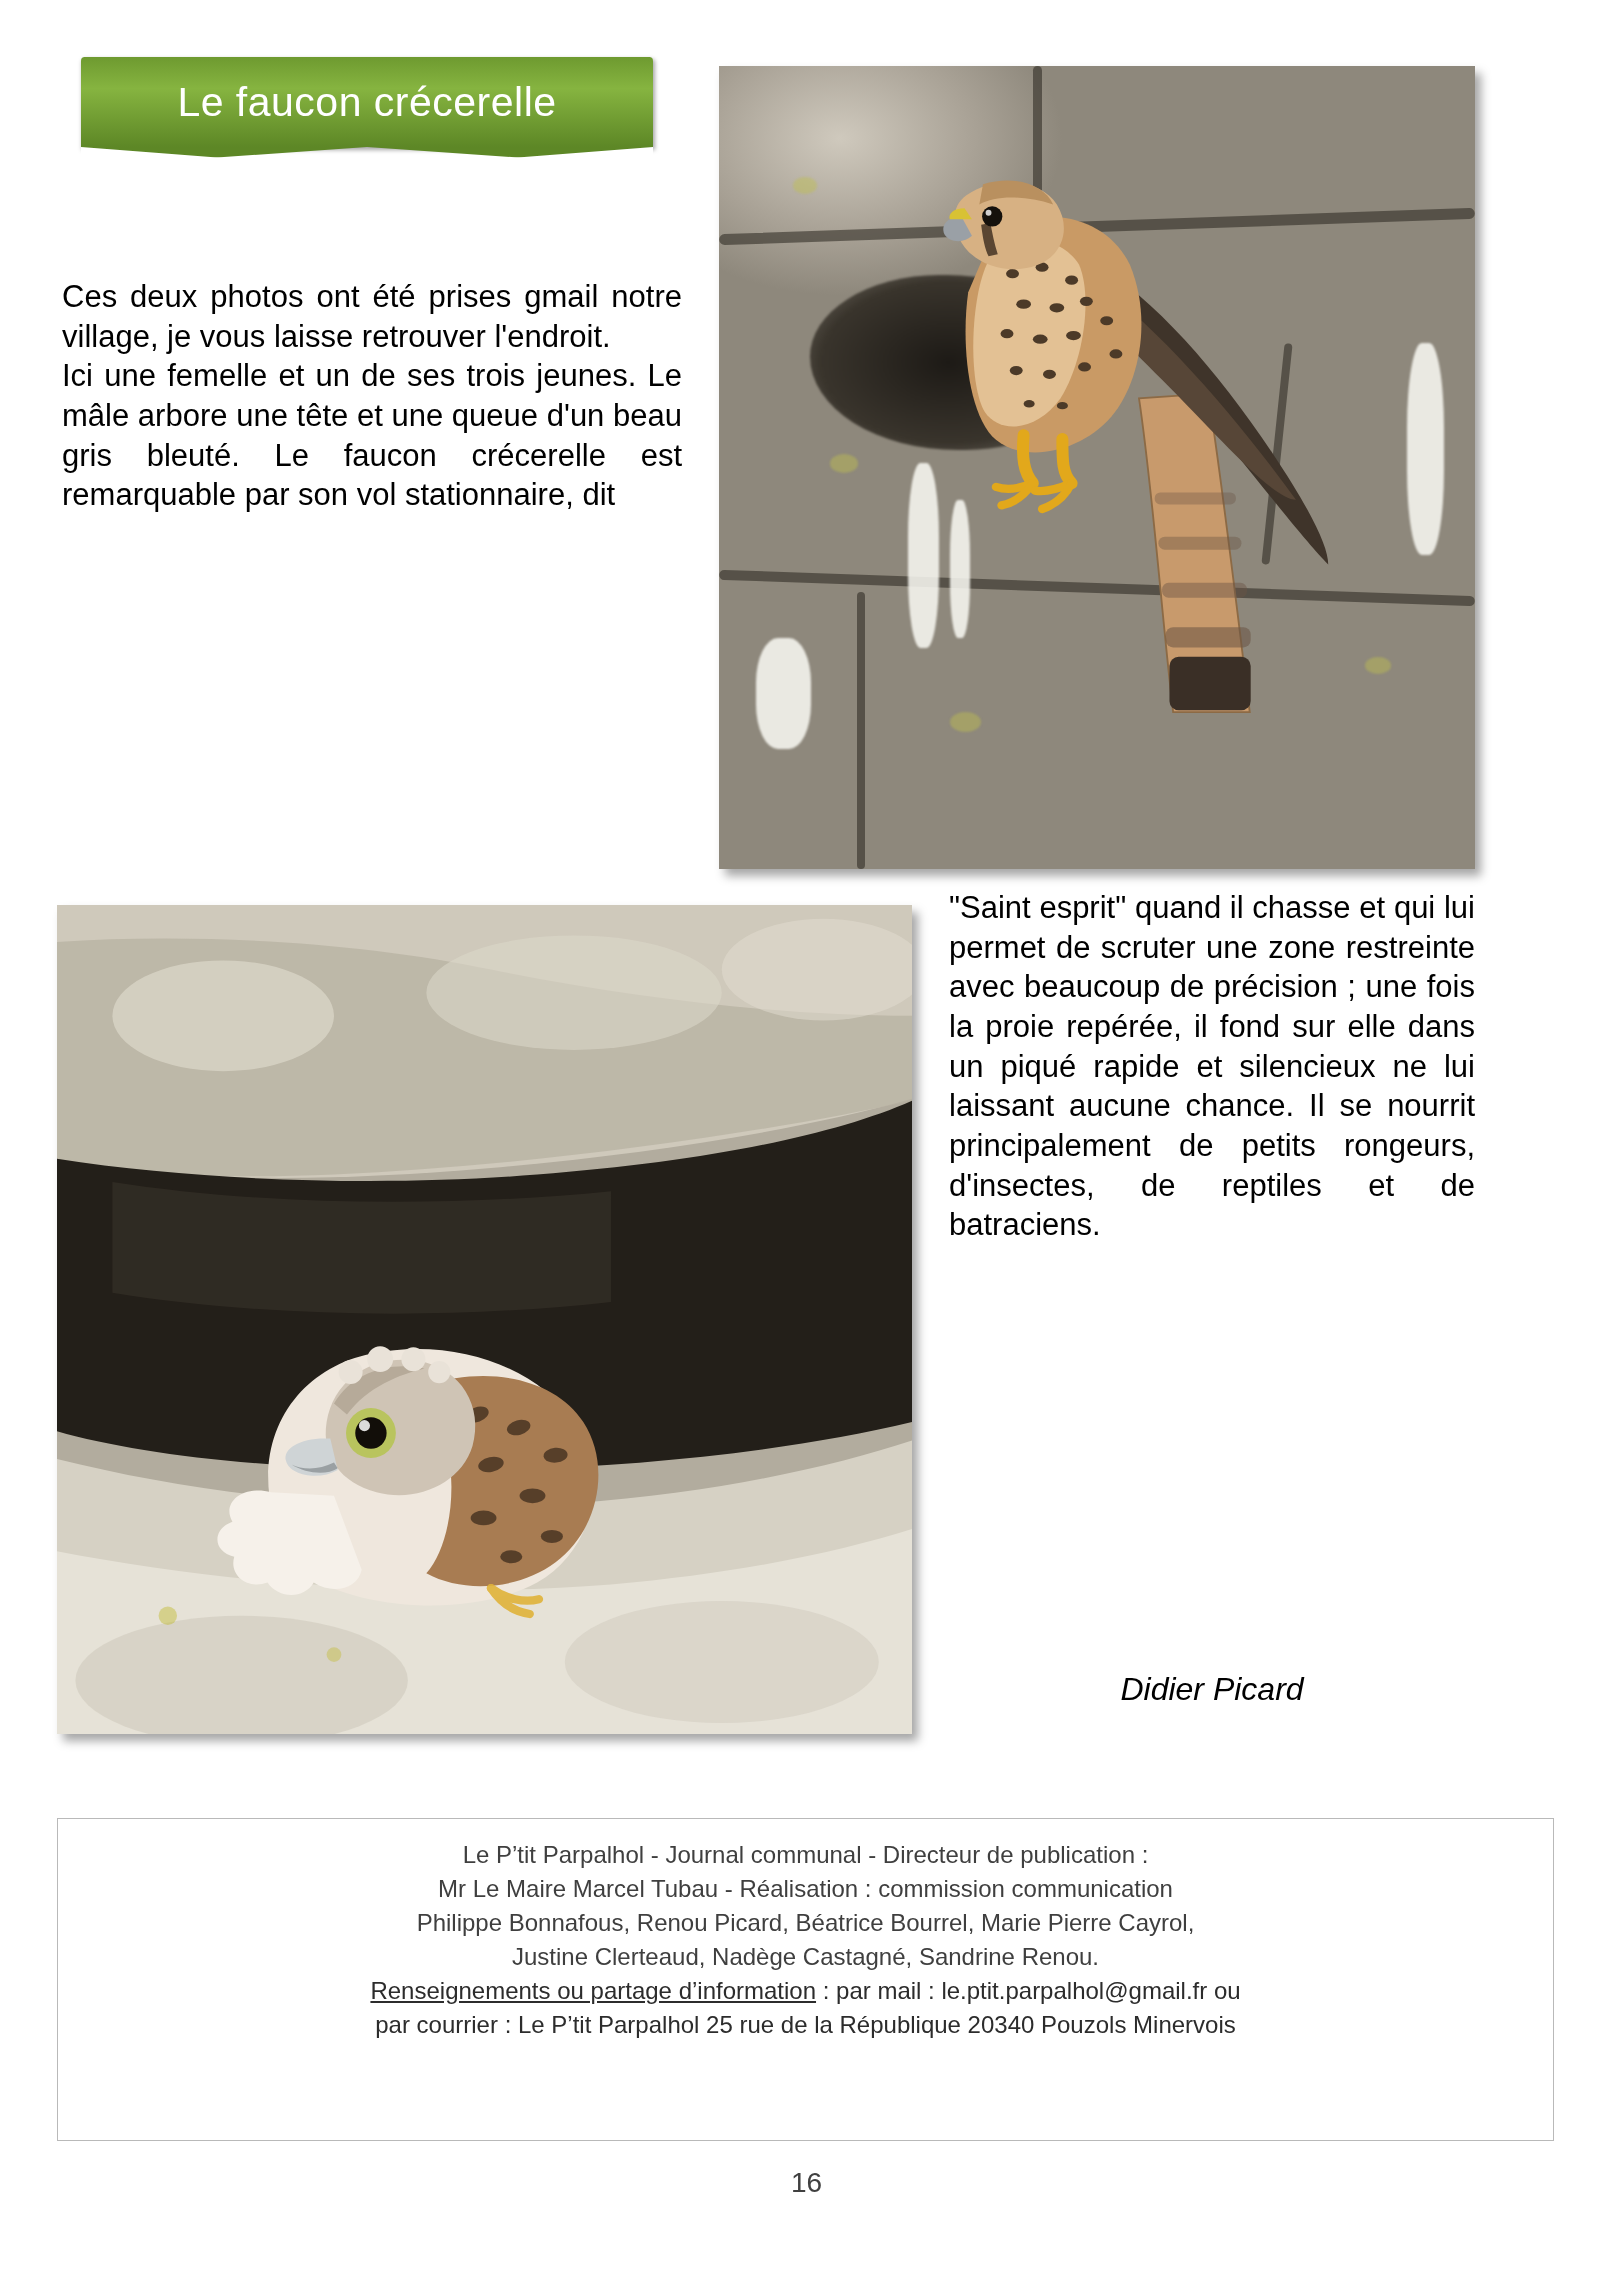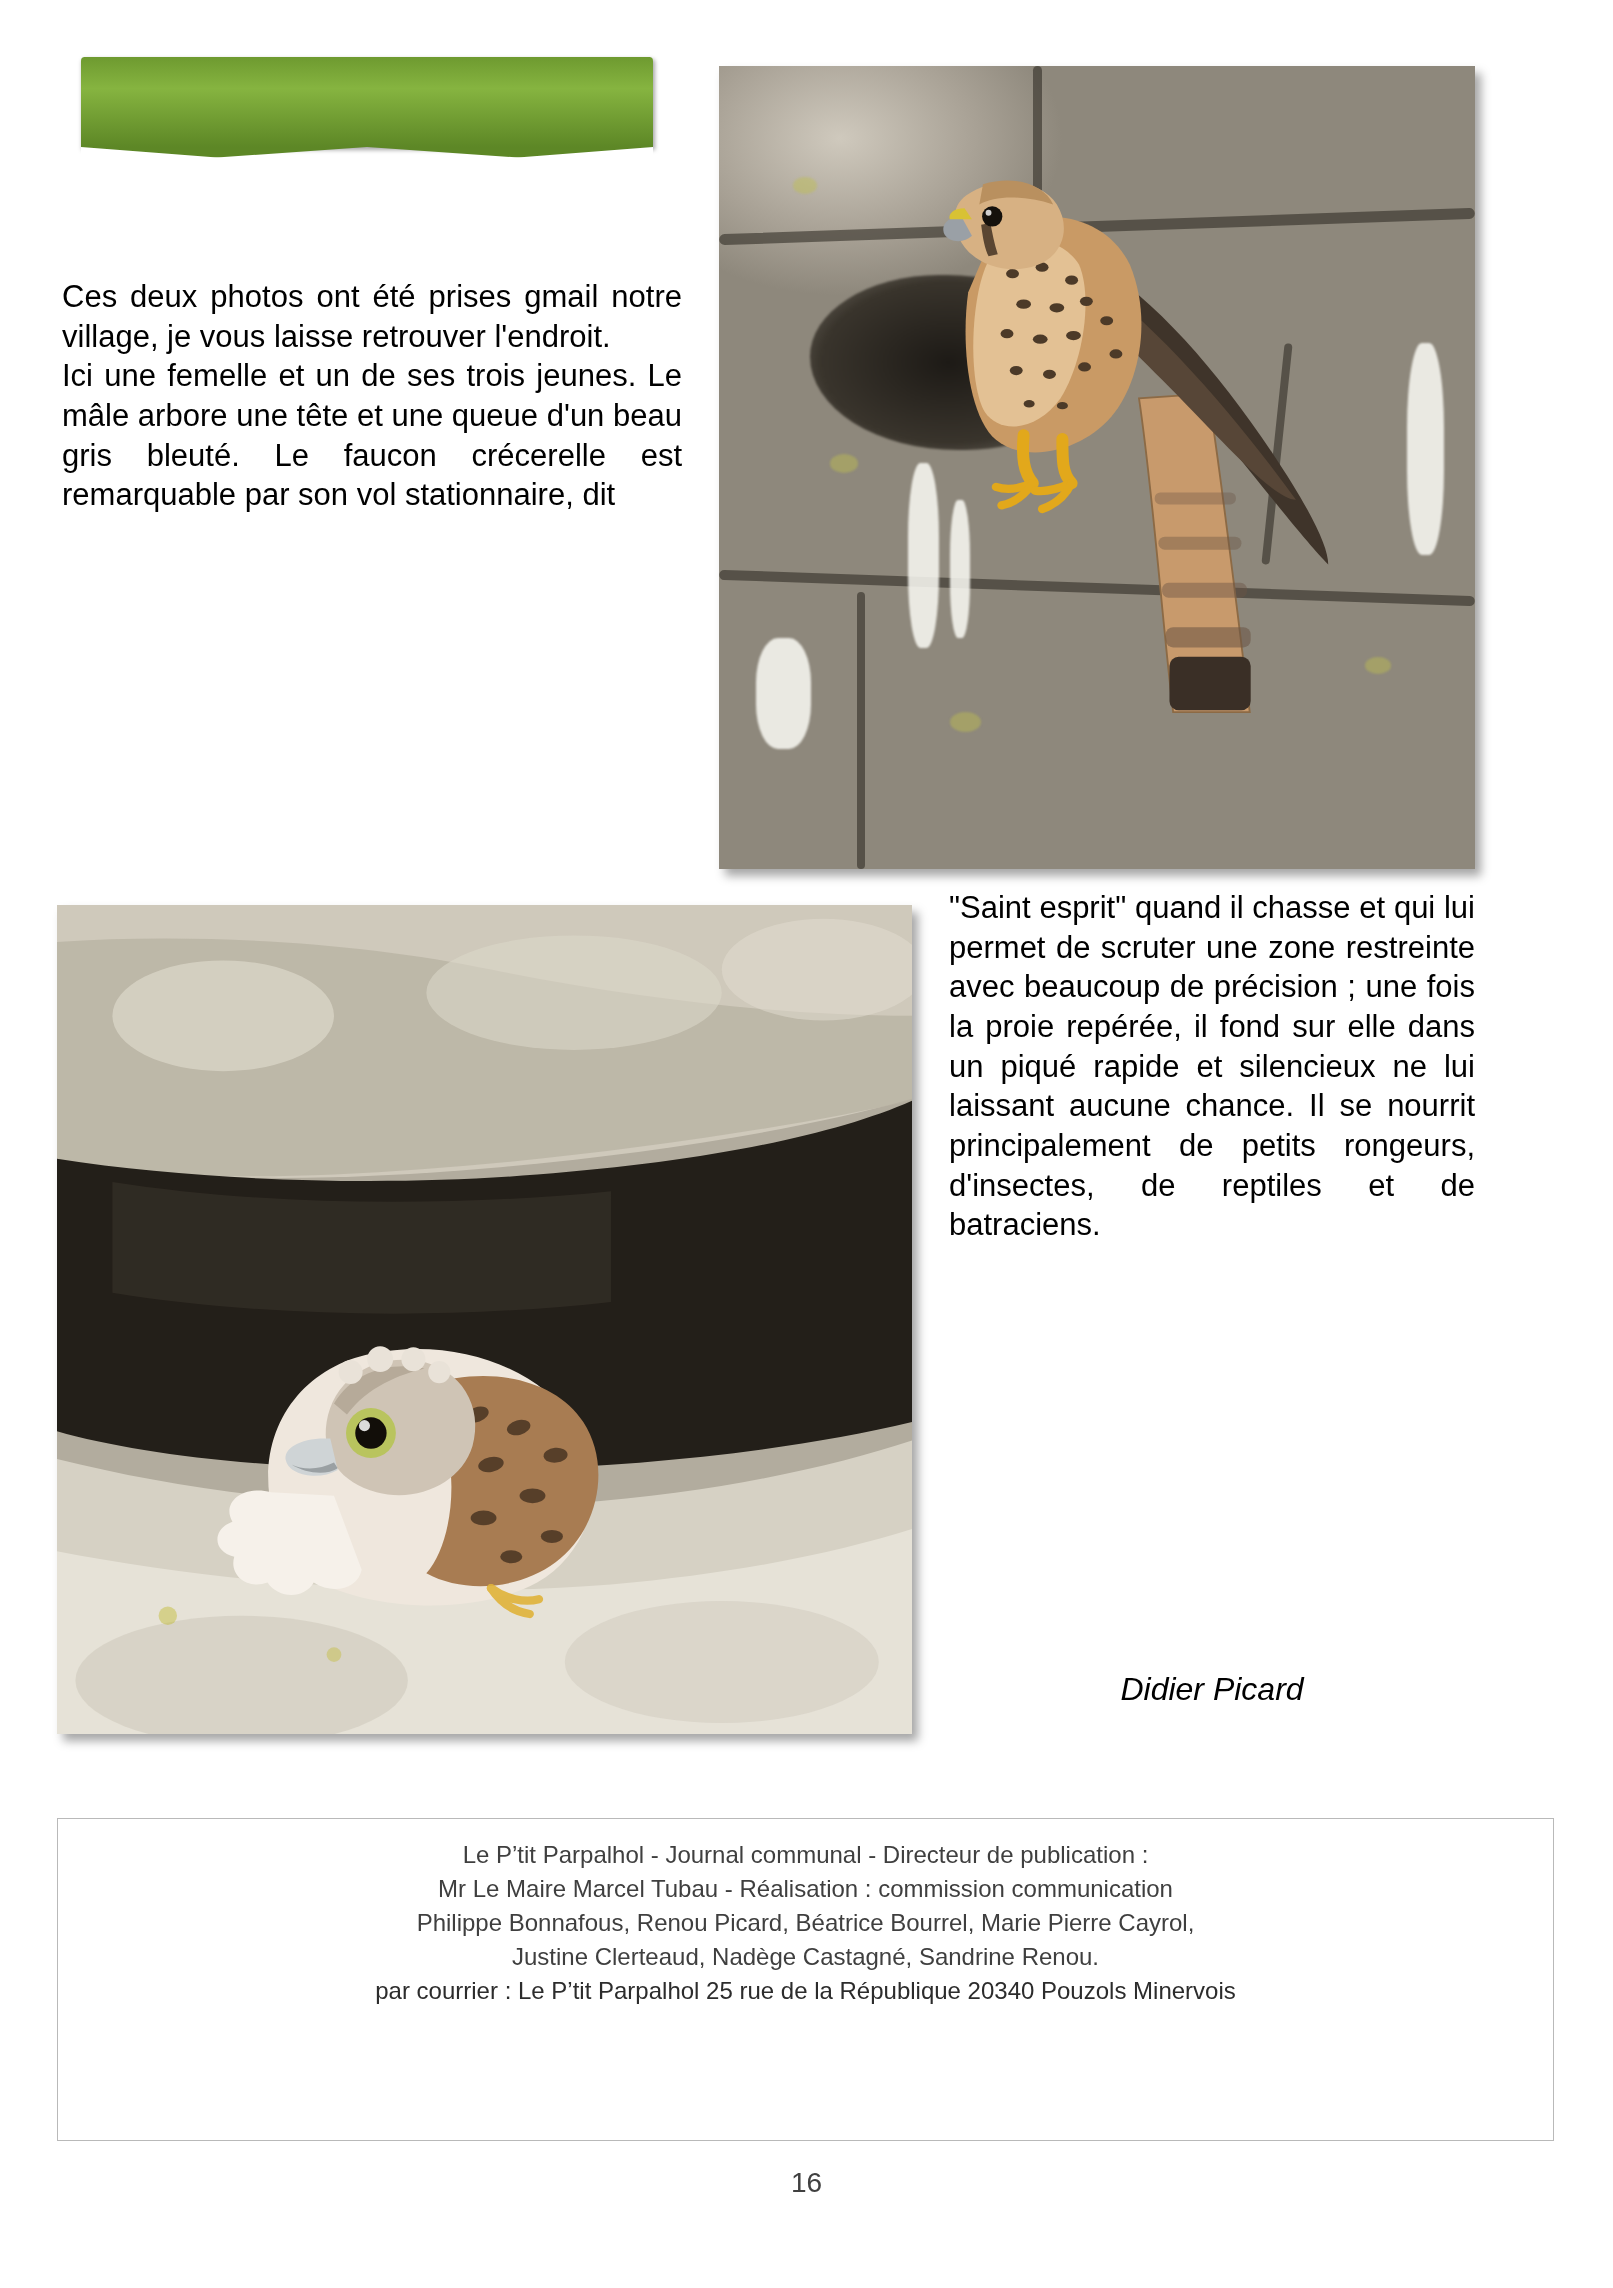--- a/index.html
+++ b/index.html
@@ -212,20 +212,21 @@
   }
 </style>
 </head>
 <body>
 
 <div class="page">
 
   <div class="title-wrap">
     <div class="title-banner"></div>
     <div class="title-notch"></div>
+    <div class="title-text">Le faucon crécerelle</div>
   </div>
 
   <div class="photo photo-top">
     <div class="rockwall">
       <div class="dark-hole"></div>
       <div class="crack" style="left:0; top:155px; width:756px; height:11px; transform:rotate(-2deg);"></div>
       <div class="crack" style="left:314px; top:0; width:9.2px; height:157px;"></div>
       <div class="crack" style="left:554px; top:277px; width:8.3px; height:222px; transform:rotate(6deg);"></div>
       <div class="crack" style="left:0; top:517px; width:756px; height:10px; transform:rotate(2deg);"></div>
       <div class="crack" style="left:138px; top:526px; width:8.3px; height:277px;"></div>
@@ -379,19 +380,20 @@
     <p>"Saint esprit" quand il chasse et qui lui permet de scruter une zone restreinte avec beaucoup de précision ; une fois la proie repérée, il fond sur elle dans un piqué rapide et silencieux ne lui laissant aucune chance. Il se nourrit principalement de petits rongeurs, d'insectes, de reptiles et de batraciens.</p>
   </div>
 
   <div class="signature">Didier Picard</div>
 
   <div class="footer-box">
     <div class="footer-line">Le P’tit Parpalhol - Journal communal - Directeur de publication :</div>
     <div class="footer-line">Mr Le Maire Marcel Tubau - Réalisation : commission communication</div>
     <div class="footer-line">Philippe Bonnafous, Renou Picard, Béatrice Bourrel, Marie Pierre Cayrol,</div>
     <div class="footer-line">Justine Clerteaud, Nadège Castagné, Sandrine Renou.</div>
+    <div class="footer-line last-two"><span class="ul">Renseignements ou partage d’information</span><span> : par mail : le.ptit.parpalhol@gmail.fr ou</span></div>
     <div class="footer-line last-two">par courrier : Le P’tit Parpalhol 25 rue de la République 20340 Pouzols Minervois</div>
   </div>
 
   <div class="page-number">16</div>
 
 </div>
 
 
 </body></html>

